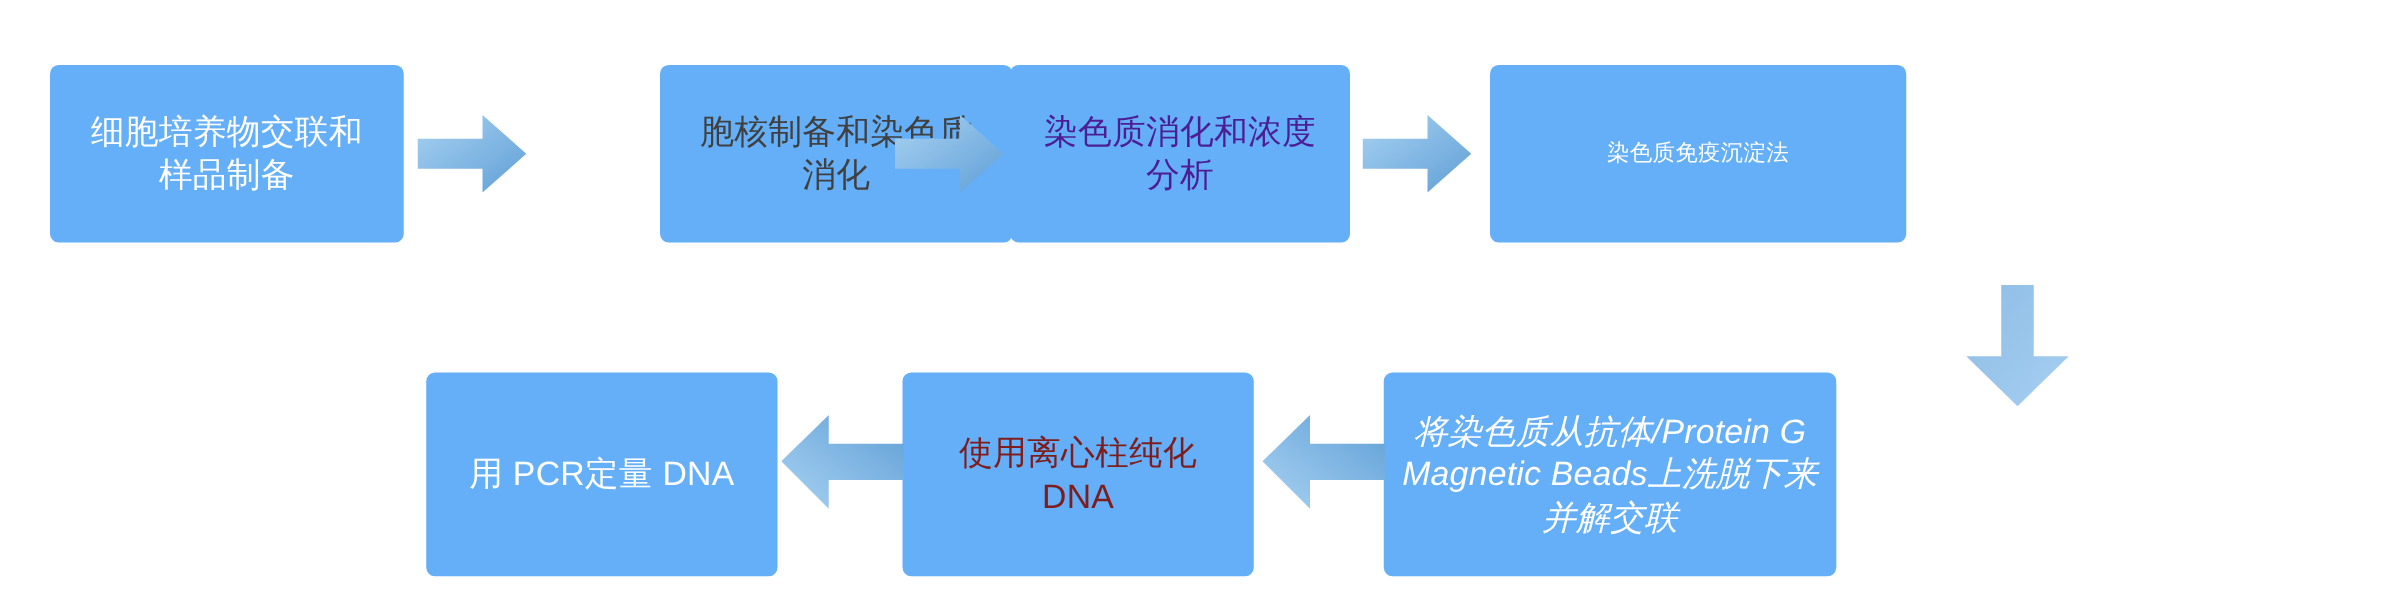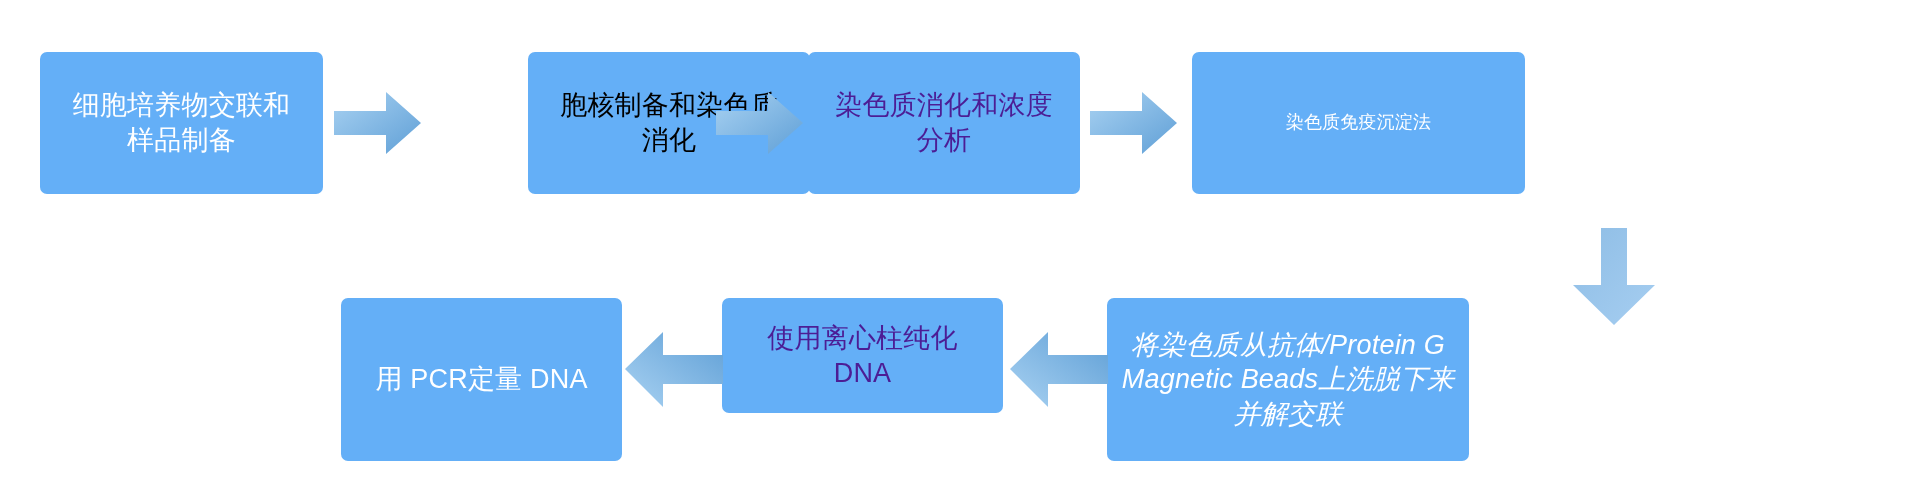--- a/index.html
+++ b/index.html
@@ -47,41 +47,41 @@
 </head>
 <body>
 
 <div id="canvas">
 
   <div class="node" id="n0" style="left: 40px; top: 7px; width: 283px; height: 142px; font-size: 27px; background: rgb(100, 175, 247); color: rgb(255, 255, 255);">
     <span class="label">细胞培养物交联和
 样品制备</span>
   </div>
 
-  <div class="node" id="n1" style="left: 528px; top: 7px; width: 282px; height: 142px; font-size: 27px; background: rgb(100, 175, 247); color: #000000;">
+  <div class="node" id="n1" style="left: 528px; top: 7px; width: 282px; height: 142px; font-size: 27px; background: rgb(100, 175, 247); color: #404040;">
     <span class="label">胞核制备和染色质
 消化</span>
   </div>
 
   <div class="node" id="n2" style="left: 808px; top: 7px; width: 272px; height: 142px; font-size: 27px; background: rgb(100, 175, 247); color: #4c1d95;">
     <span class="label">染色质消化和浓度
 分析</span>
   </div>
 
   <div class="node" id="n3" style="left: 1192px; top: 7px; width: 333px; height: 142px; font-size: 18px; background: rgb(100, 175, 247); color: rgb(255, 255, 255);">
     <span class="label">染色质免疫沉淀法</span>
   </div>
 
   <div class="node" id="n4" style="left: 1107px; top: 253px; width: 362px; height: 163px; font-size: 27px; background: rgb(100, 175, 247); color: rgb(255, 255, 255); font-style: italic;">
     <span class="label">将染色质从抗体/Protein G
 Magnetic Beads上洗脱下来
 并解交联</span>
   </div>
 
-  <div class="node" id="n5" style="left: 722px; top: 253px; width: 281px; height: 115px; font-size: 27px; background: rgb(100, 175, 247); color: #4c1d95;">
+  <div class="node" id="n5" style="left: 722px; top: 253px; width: 281px; height: 163px; font-size: 27px; background: rgb(100, 175, 247); color: #7f1d1d;">
     <span class="label">使用离心柱纯化
 DNA</span>
   </div>
 
   <div class="node" id="n6" style="left: 341px; top: 253px; width: 281px; height: 163px; font-size: 27px; background: rgb(100, 175, 247); color: rgb(255, 255, 255);">
     <span class="label">用 PCR定量 DNA</span>
   </div>
 
   <svg class="arrow" style="left:334px; top:47px; width:87px; height:62px;" viewBox="0 0 87 62" preserveAspectRatio="none">
     <defs>

